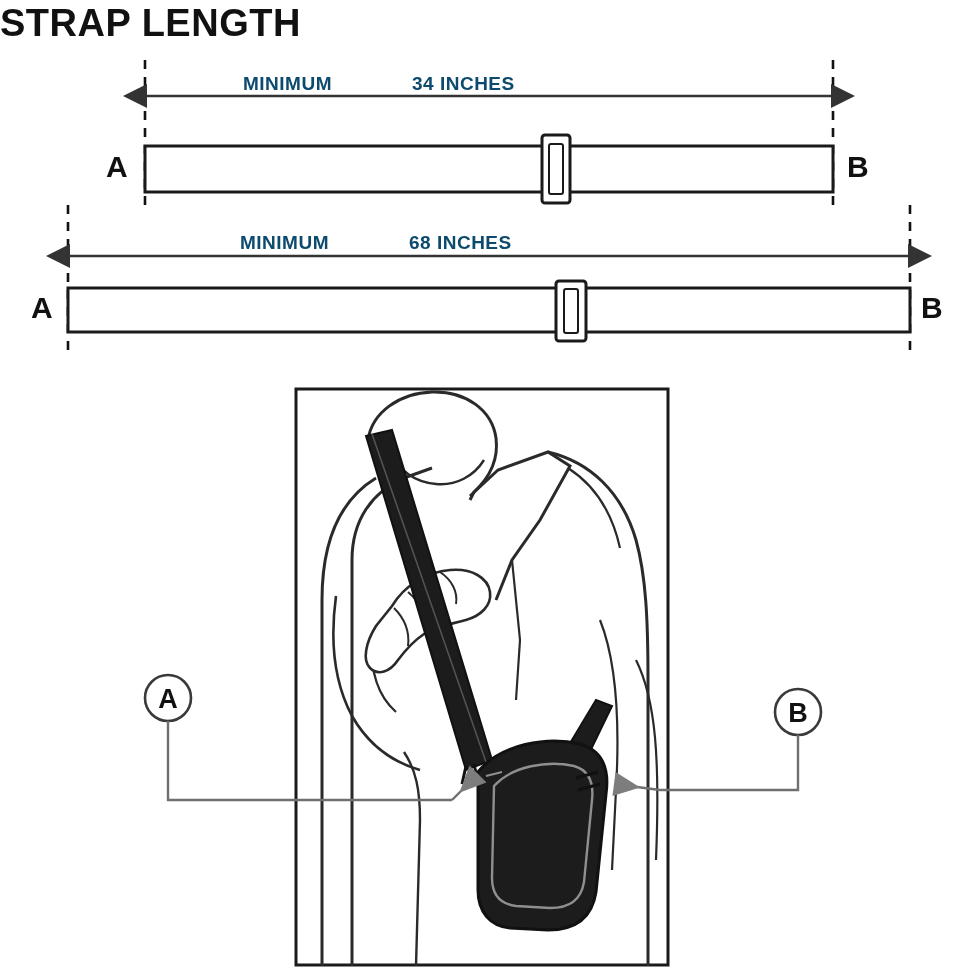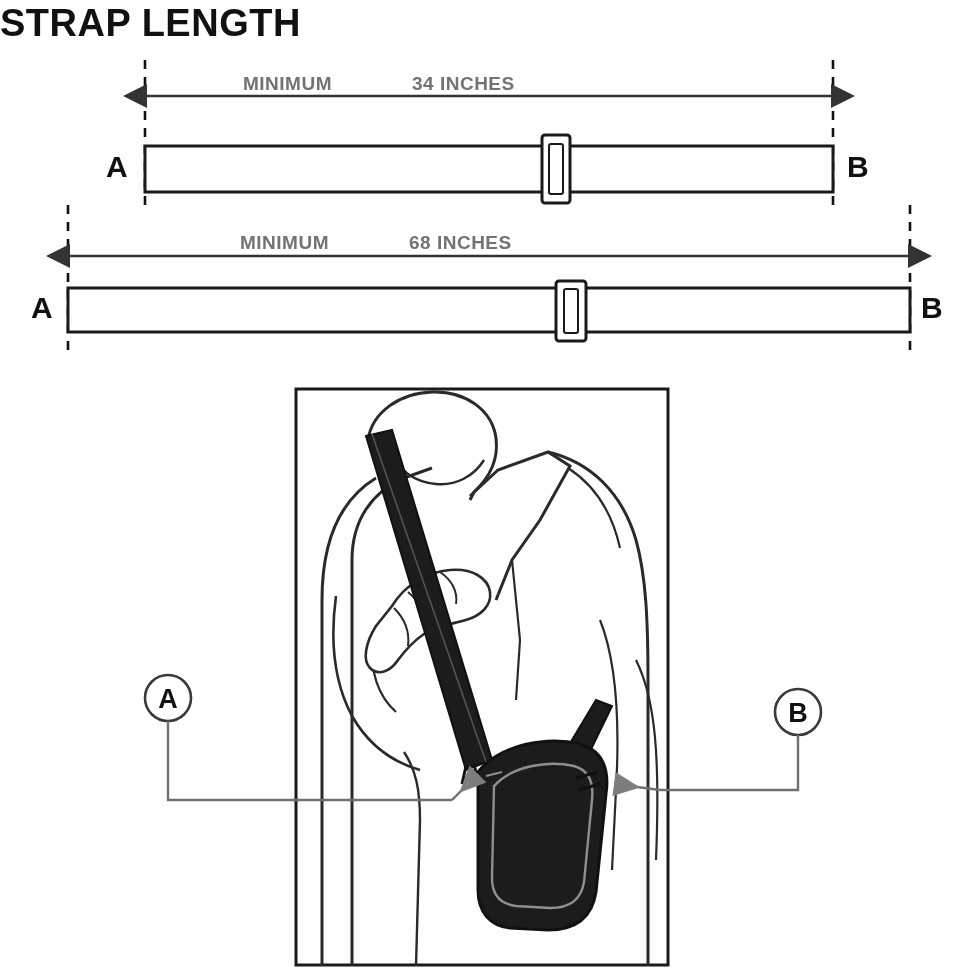--- a/index.html
+++ b/index.html
@@ -28,21 +28,21 @@
     text-align: left;
     font-size: 38px;
     font-weight: bold;
     letter-spacing: 0.5px;
     color: #111111;
   }
   .dim-label {
     position: absolute;
     font-size: 19px;
     font-weight: bold;
-    color: #737373;
+    color: #0c4a6e;
     letter-spacing: 0.5px;
     white-space: nowrap;
   }
   .endpoint {
     position: absolute;
     font-size: 30px;
     font-weight: bold;
     color: #111111;
   }
   svg.layer {

